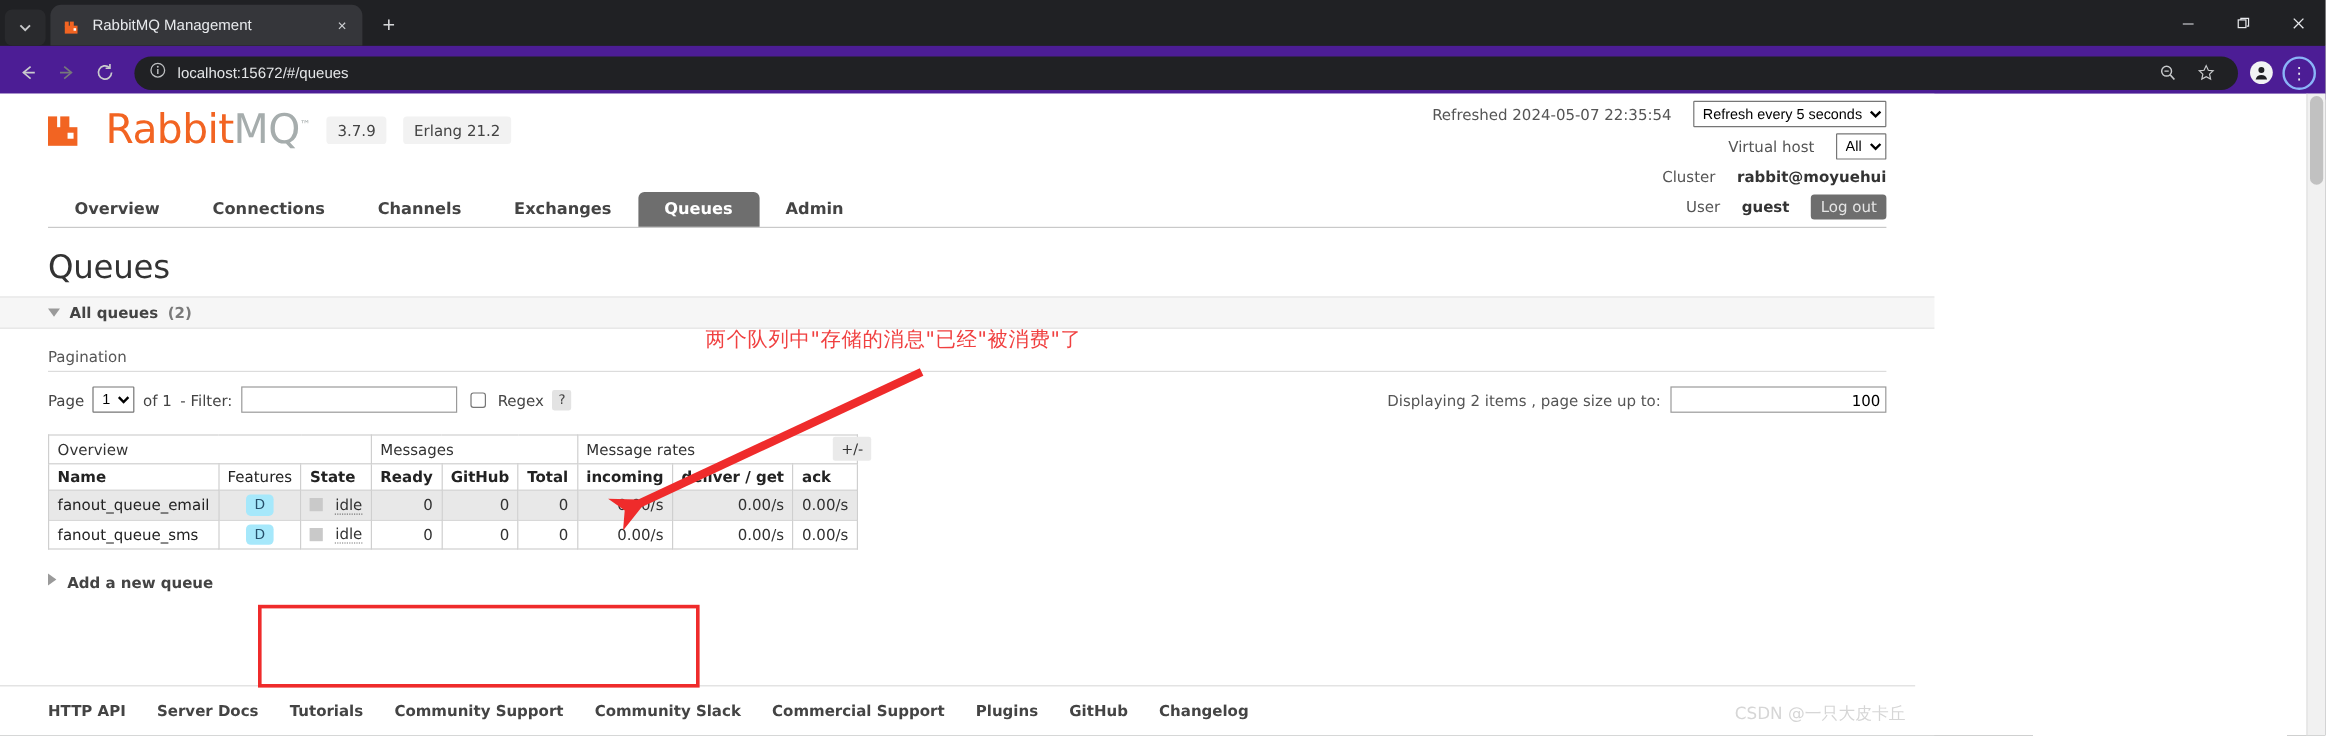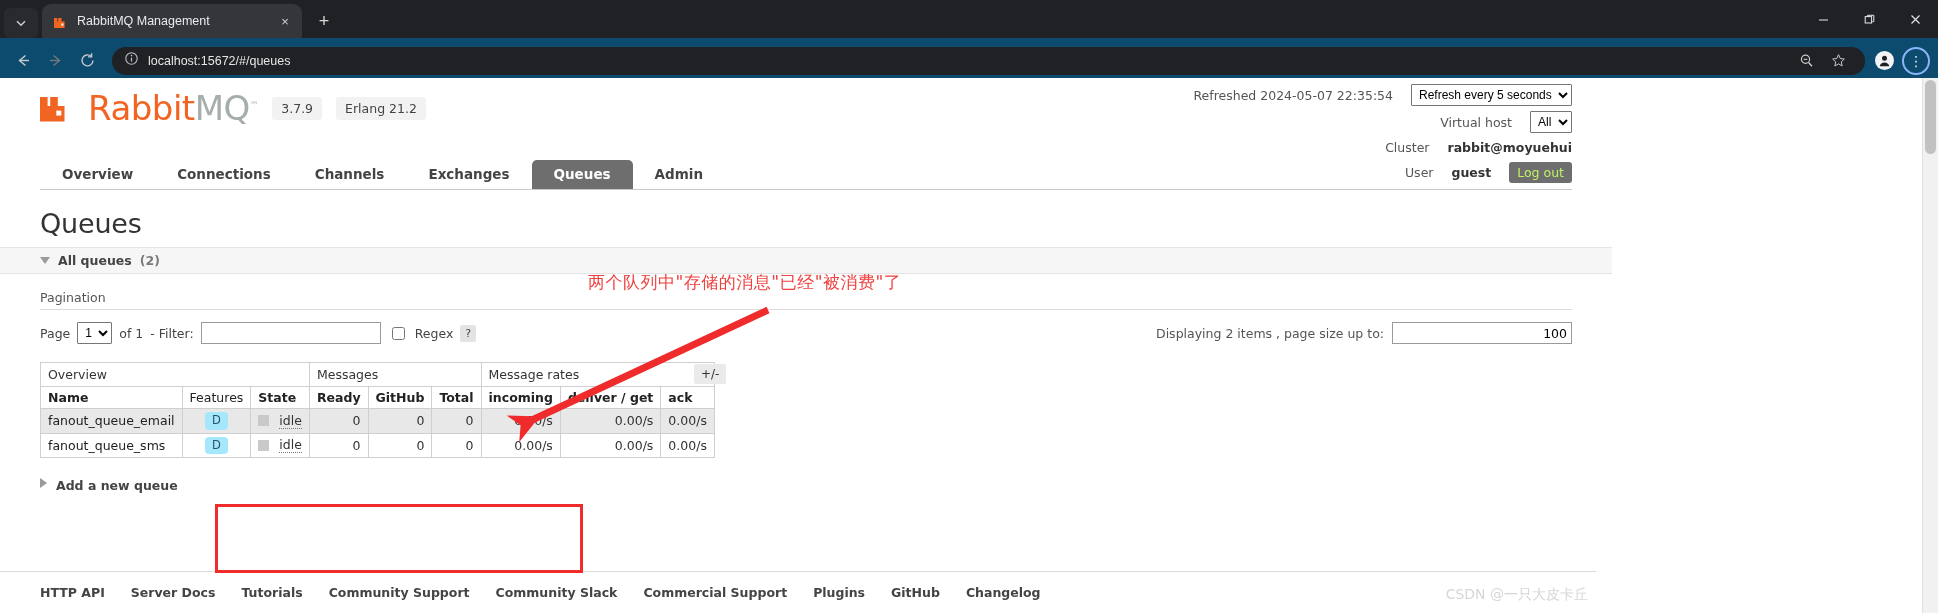--- a/index.html
+++ b/index.html
@@ -51,21 +51,21 @@
   }
   .wincontrols {
     position:absolute; right:0; top:0; height:38px; display:flex;
   }
   .wincontrols div {
     width:46px; height:38px; display:flex; align-items:center; justify-content:center;
     color:#e8eaed;
   }
 
   .toolbar {
-    height:45px; background:#0c4a6e;
+    height:45px; background:#4c1d95;
     display:flex; align-items:center; padding:0 8px; gap:2px;
   }
   .tb-btn {
     width:30px; height:30px; border-radius:50%;
     display:flex; align-items:center; justify-content:center;
     color:#c9cbcd; flex:0 0 auto;
   }
   .omnibox {
     flex:1 1 auto; height:28px; background:#202124; border-radius:14px;
     display:flex; align-items:center; gap:9px; padding:0 12px;
@@ -124,21 +124,21 @@
     text-align:right; font-size:12.5px; color:#555;
   }
   .hdr-row { display:flex; align-items:center; justify-content:flex-end; gap:18px; margin-bottom:5px; height:22px; }
   select.rmq-select {
     font-family:"Liberation Sans", sans-serif;
     font-size:12px; padding:1px 3px; border:1px solid #767676;
     background:#fff; color:#000; border-radius:1px; height:22px;
   }
   .hdr-strong { font-weight:bold; color:#333; }
   .logout-btn {
-    background:#6e6e6e; color:#bef264; border:none; border-radius:3px;
+    background:#6e6e6e; color:#e5e5e5; border:none; border-radius:3px;
     font-size:12.5px; padding:3px 8px; font-family:"DejaVu Sans", sans-serif;
     cursor:pointer;
   }
 
   
   .navbar {
     position:relative; margin:0 40px; border-bottom:1px solid #c9c9c9;
     height:30px; display:flex; align-items:flex-end; gap:0;
   }
   .navtab {

